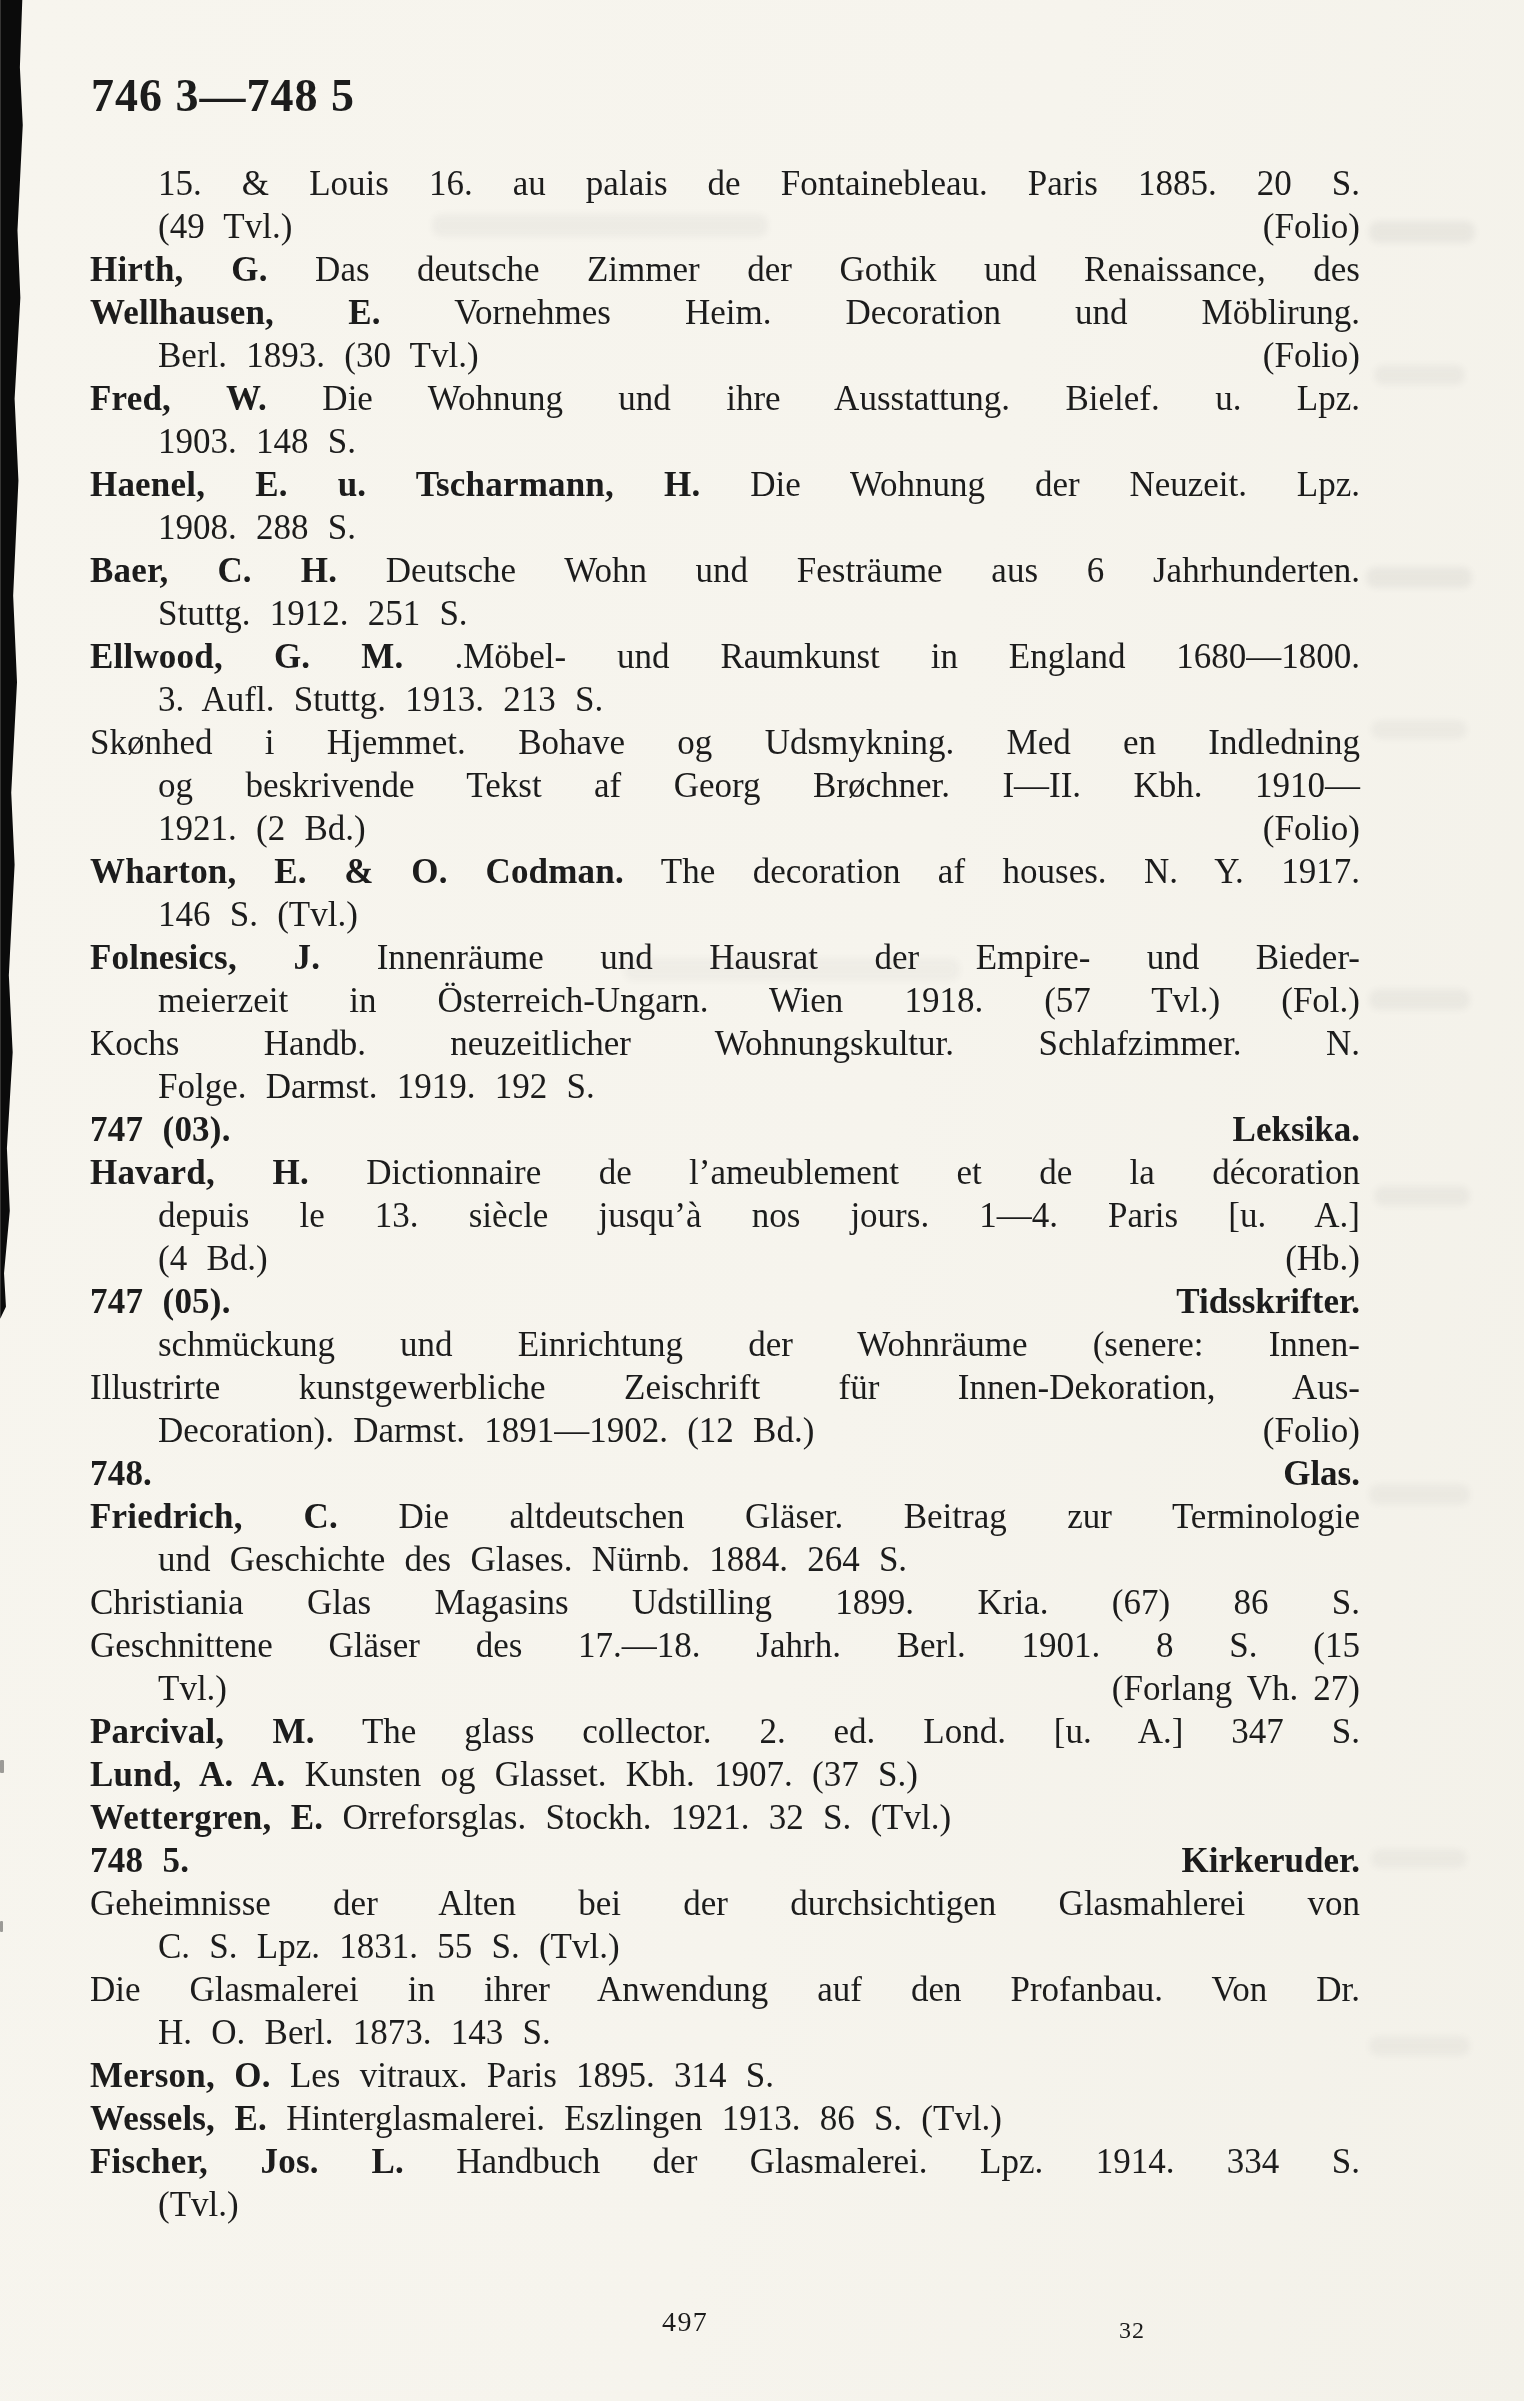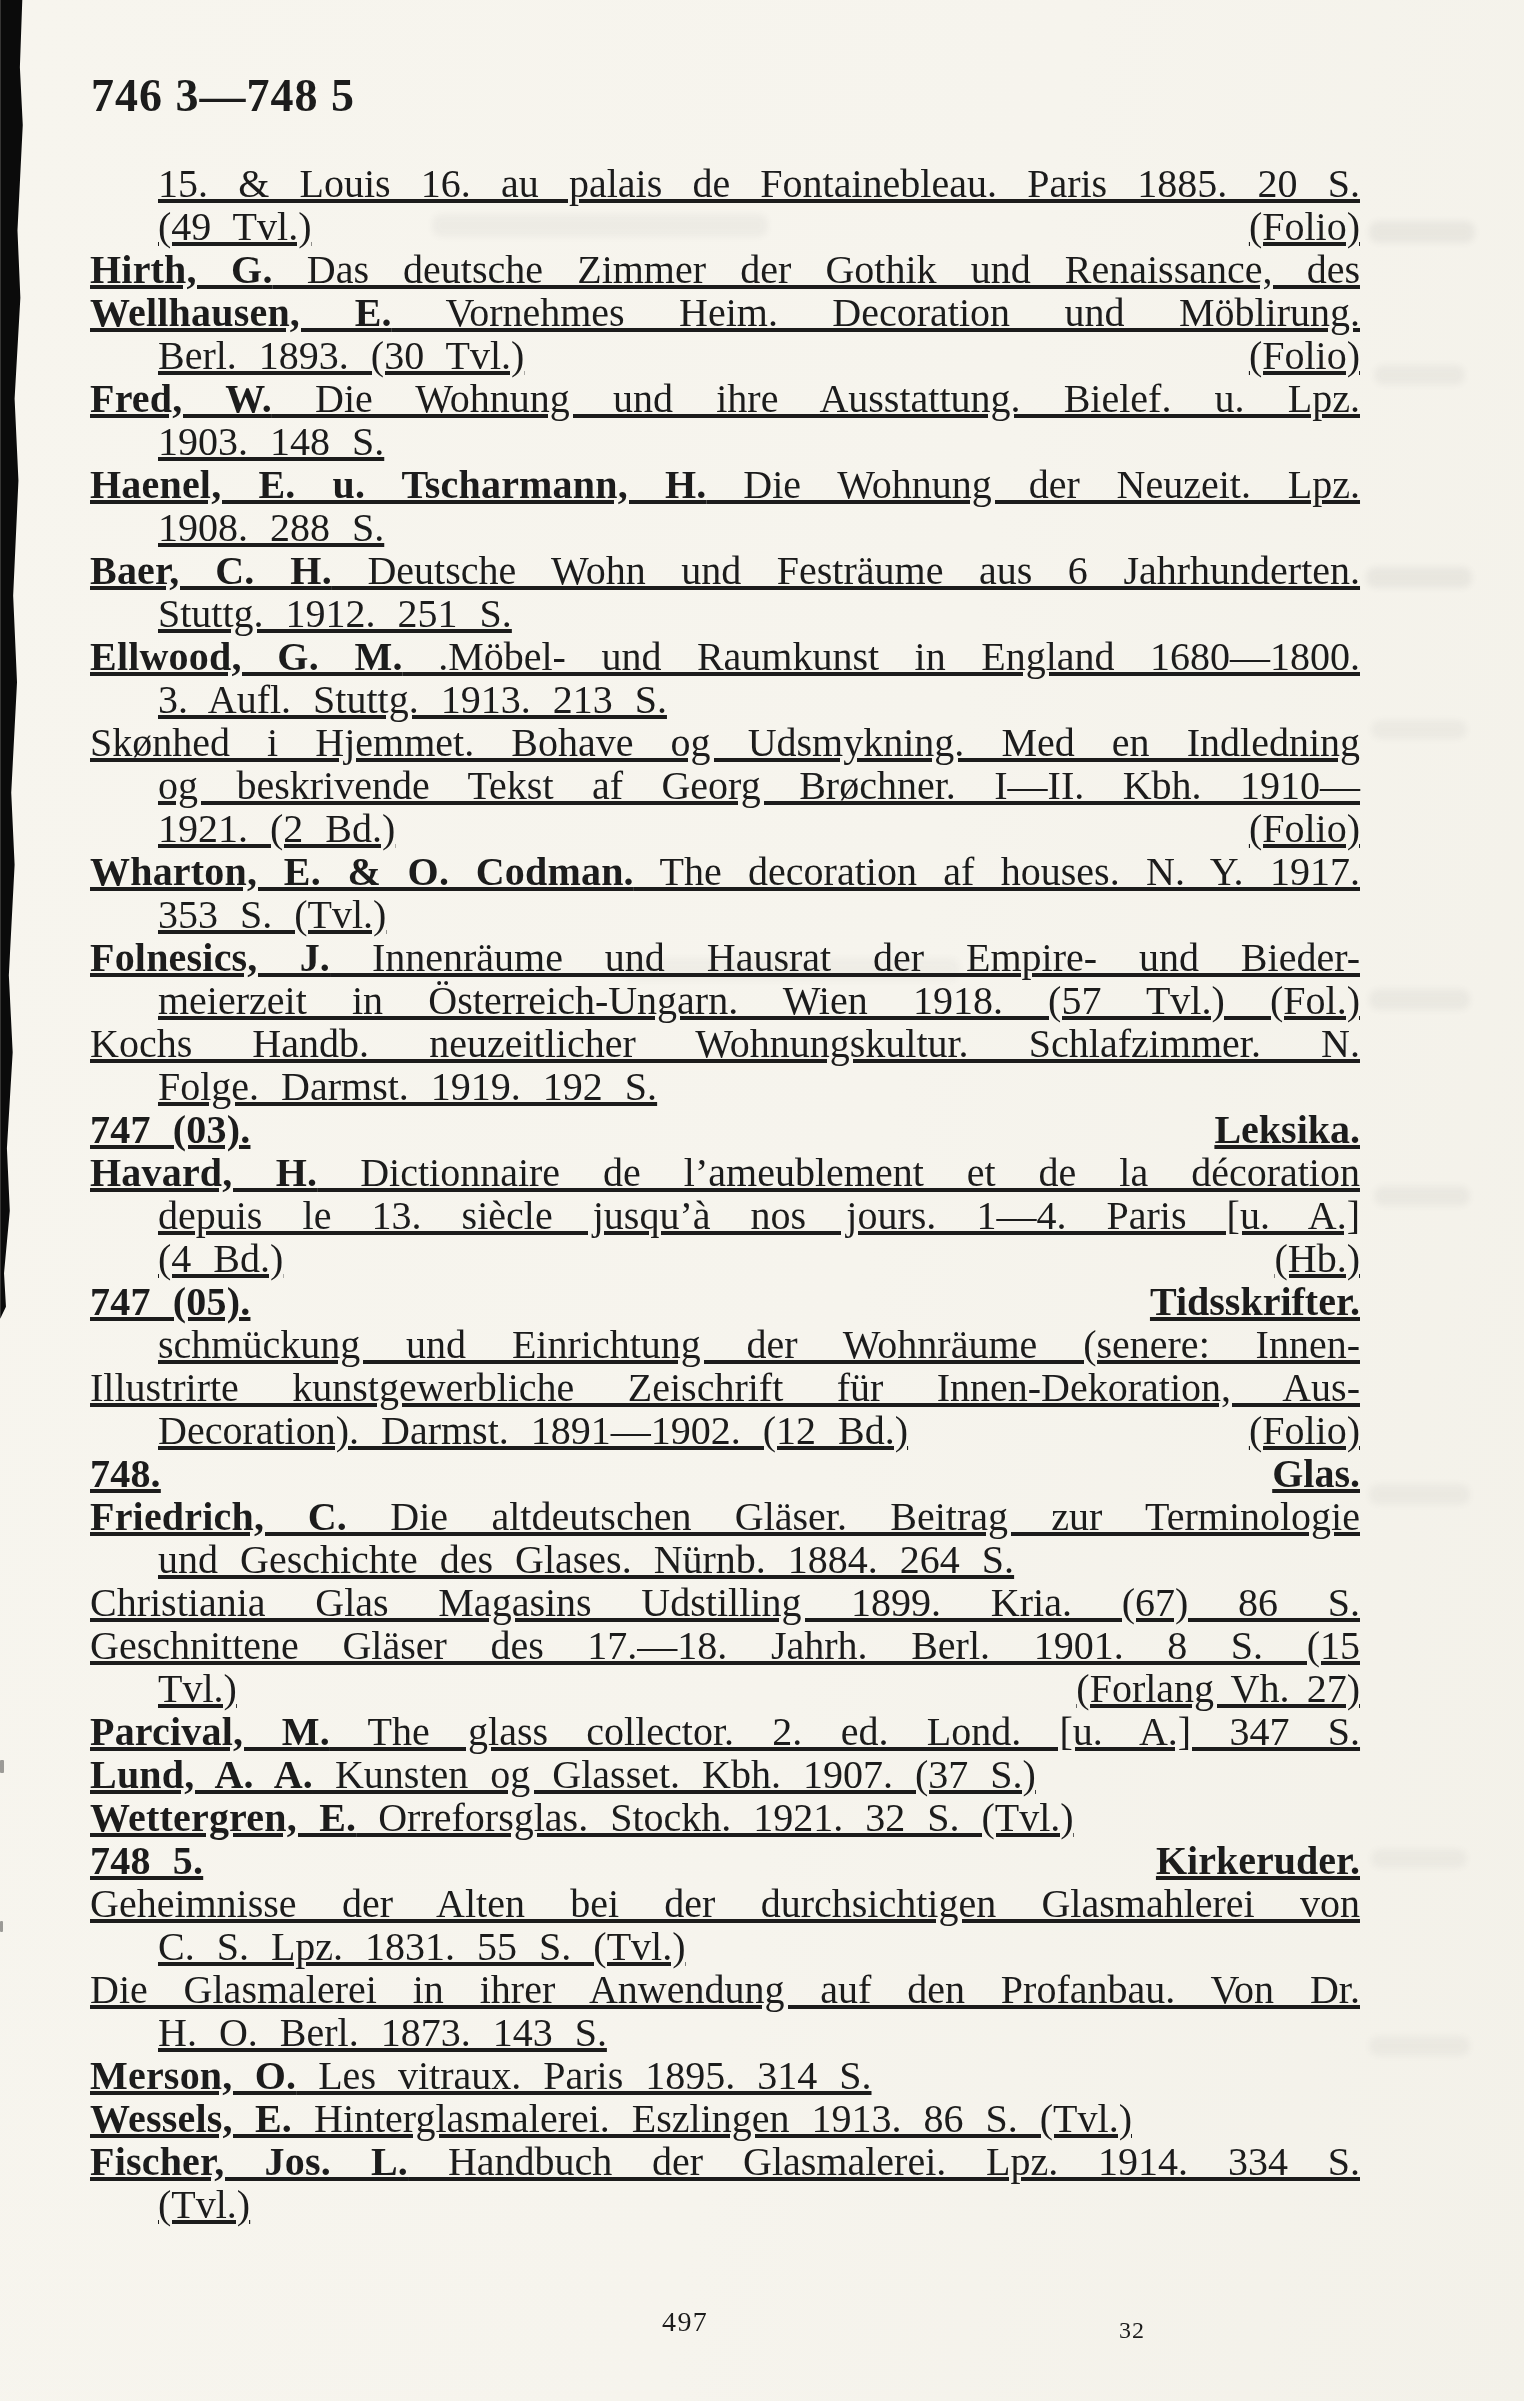--- a/index.html
+++ b/index.html
@@ -25,21 +25,21 @@
   
   .ghost{position:absolute;background:#555;filter:blur(3.4px);border-radius:9.6px;}
   .header{
     position:absolute;top:72px;left:91px;width:1255px;
     font-weight:bold;font-size:46px;line-height:48px;
     letter-spacing:1px;
   }
   .textblock{position:absolute;top:162px;left:90px;width:1270px;}
   .line{
     display:flex;justify-content:space-between;align-items:baseline;
-    height:43px;line-height:43px;font-size:40px;white-space:nowrap;text-decoration:underline;
+    height:43px;line-height:43px;font-size:35px;white-space:nowrap;
   }
   .line:not(.j){word-spacing:.30em;}
   .line.ind{padding-left:68px;}
   .line.j{display:block;text-align:justify;text-align-last:justify;word-spacing:.06em;}
   .line b{font-weight:bold;letter-spacing:0.2px;}
   .line .rt{text-align:right;word-spacing:.18em;}
   .line .rt.b{font-weight:bold;}
   .line.sec{font-weight:bold;}
   .pagenum{
     position:absolute;top:2300px;left:662px;
@@ -104,21 +104,21 @@
         <span class="lt"><span>3. Aufl. Stuttg. 1913. 213 S.</span></span>
       </div>
       <div class="line j"><span class="lt"><span>Skønhed i Hjemmet. Bohave og Udsmykning. Med en Indledning</span></span></div>
       <div class="line j ind"><span class="lt"><span>og beskrivende Tekst af Georg Brøchner. I—II. Kbh. 1910—</span></span></div>
       <div class="line ind">
         <span class="lt"><span>1921. (2 Bd.)</span></span>
         <span class="rt">(Folio)</span>
       </div>
       <div class="line j"><span class="lt"><b>Wharton, E. &amp; O. Codman.</b><span> The decoration af houses. N. Y. 1917.</span></span></div>
       <div class="line ind">
-        <span class="lt"><span>353 S. (Tvl.)</span></span>
+        <span class="lt"><span>146 S. (Tvl.)</span></span>
       </div>
       <div class="line j"><span class="lt"><b>Folnesics, J.</b><span> Innenräume und Hausrat der Empire- und Bieder-</span></span></div>
       <div class="line j ind"><span class="lt"><span>meierzeit in Österreich-Ungarn. Wien 1918. (57 Tvl.) (Fol.)</span></span></div>
       <div class="line j"><span class="lt"><span>Kochs Handb. neuzeitlicher Wohnungskultur. Schlafzimmer. N.</span></span></div>
       <div class="line ind">
         <span class="lt"><span>Folge. Darmst. 1919. 192 S.</span></span>
       </div>
       <div class="line sec">
         <span class="lt"><b>747 (03).</b></span>
         <span class="rt b">Leksika.</span>

